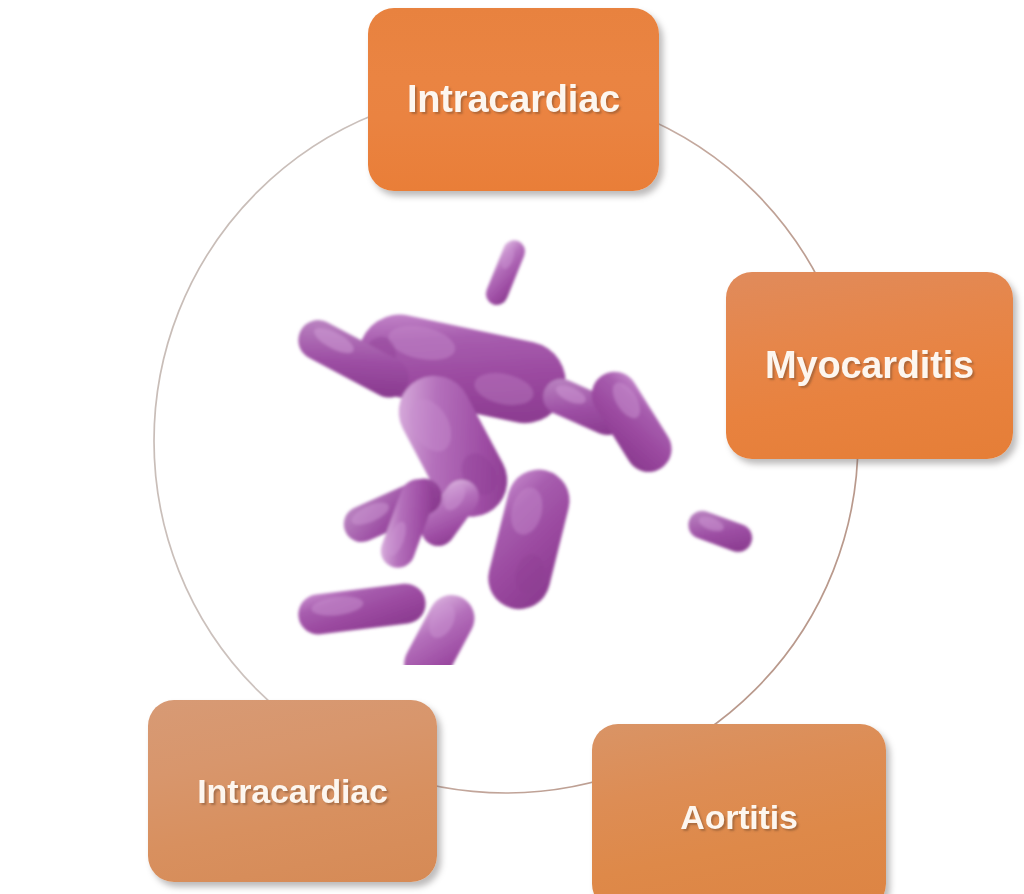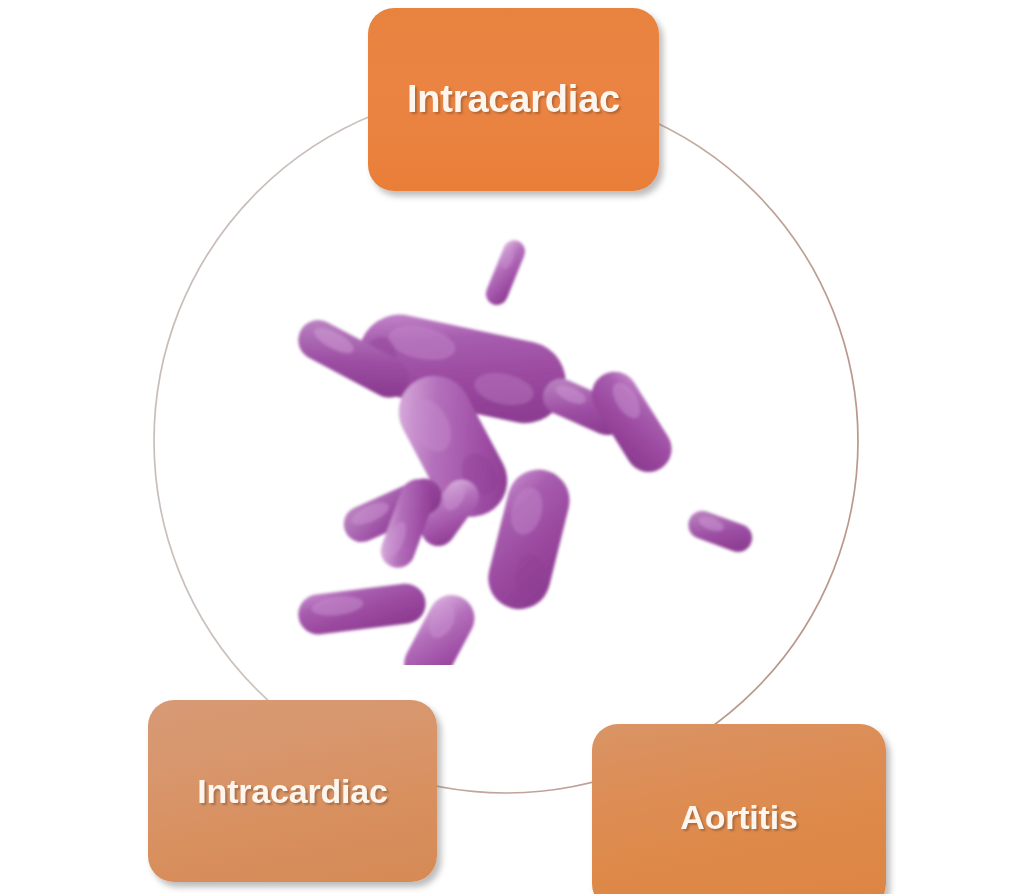--- a/index.html
+++ b/index.html
@@ -202,20 +202,23 @@
         <rect x="0" y="0" width="46" height="98" rx="23" fill="url(#bacB)"></rect>
         <ellipse cx="16" cy="30" rx="11" ry="18" fill="#cf9ad5" opacity="0.45"></ellipse>
       </g>
     </g>
   </svg>
 
   <div class="node" id="node-pericarditis">
     <span class="node-label">Intracardiac</span>
   </div>
 
+  <div class="node" id="node-myocarditis">
+    <span class="node-label">Myocarditis</span>
+  </div>
 
   <div class="node" id="node-aortitis">
     <span class="node-label">Aortitis</span>
   </div>
 
   <div class="node" id="node-intracardiac">
     <span class="node-label">
       <span>Intracardiac</span><br>
     </span>
   </div>

